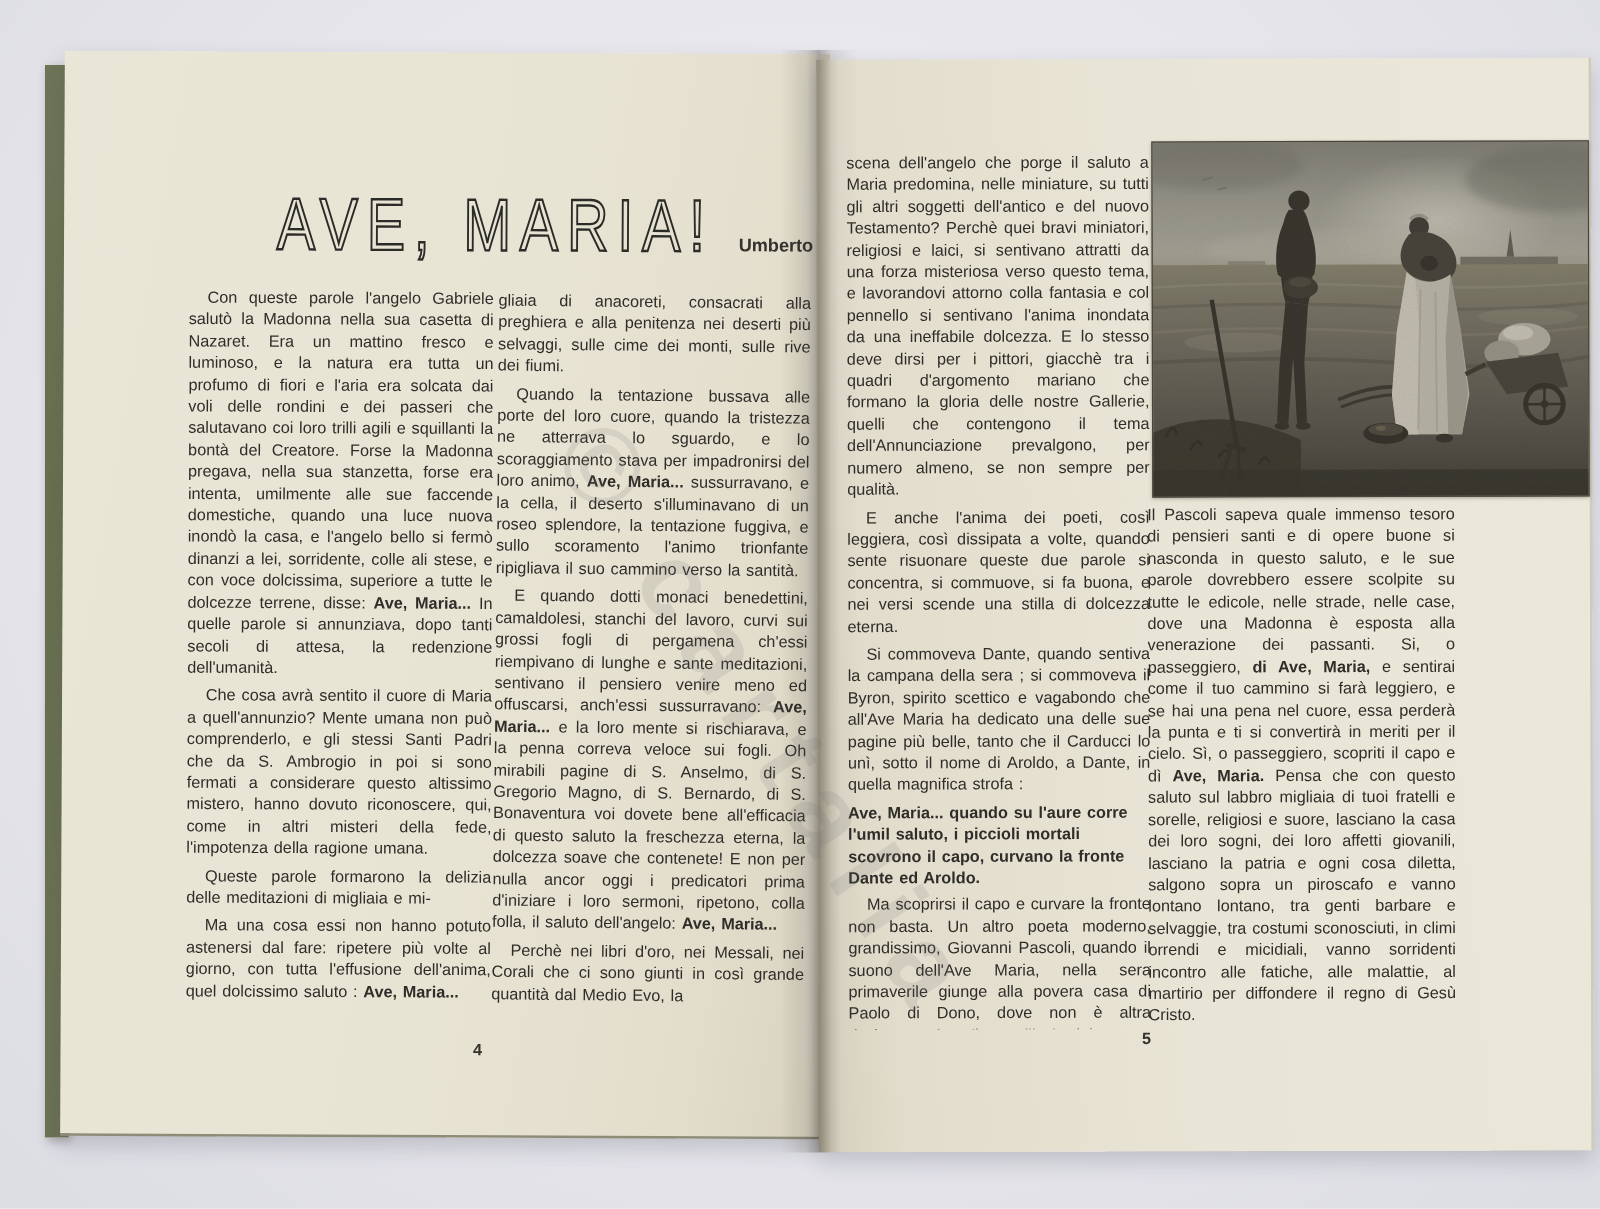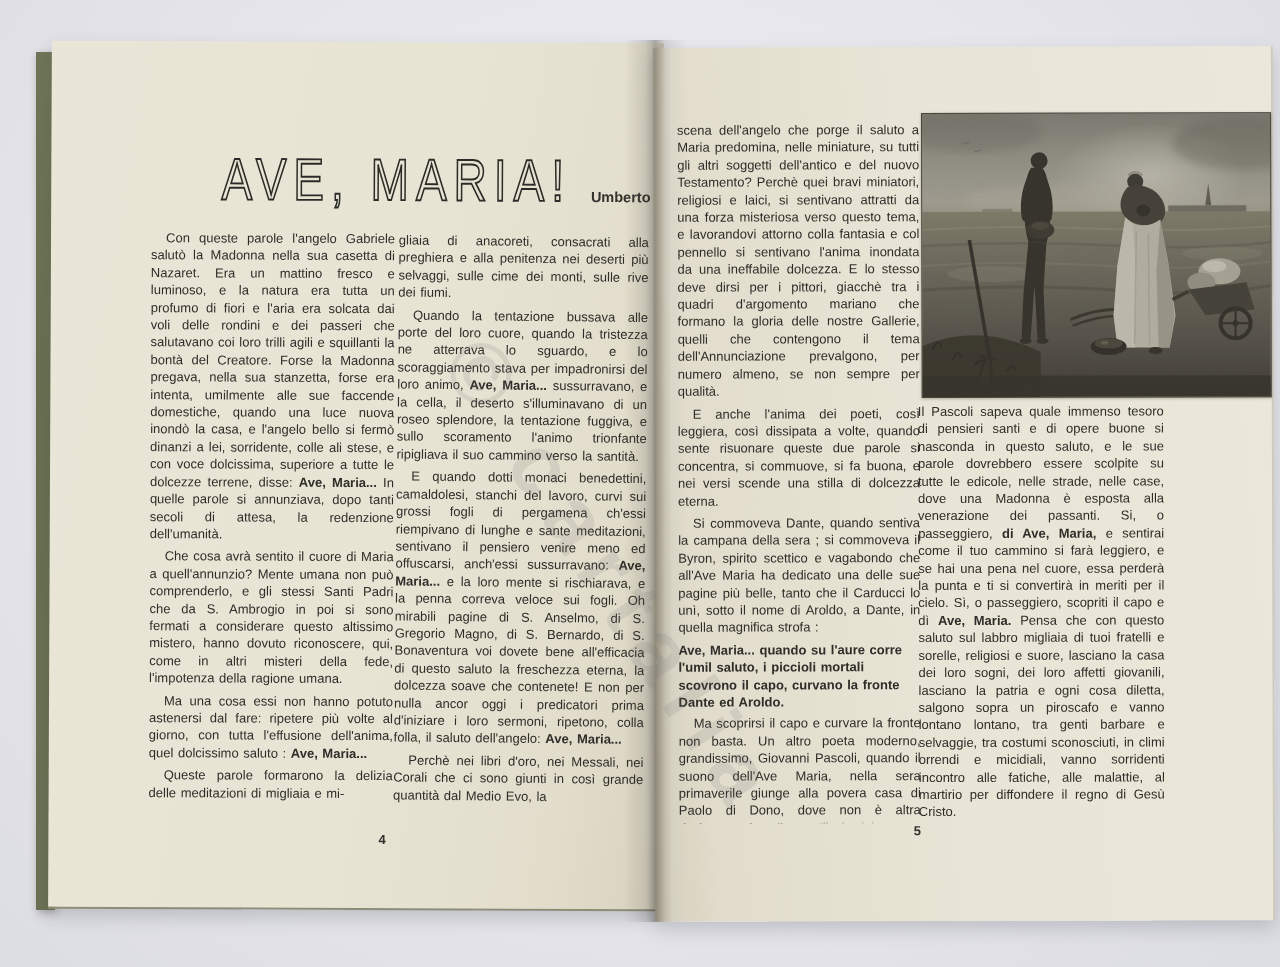--- a/index.html
+++ b/index.html
@@ -93,22 +93,22 @@
 <div class="cover-strip"></div>
 
 <div class="page left">
   <div class="page-curl-left"></div>
   <h1 class="title">AVE, MARIA!</h1>
   <div class="author">Umberto Monti</div>
 
   <div class="col col-l1">
     <p class="ind">Con queste parole l'angelo Gabriele salutò la Madonna nella sua casetta di Nazaret. Era un mattino fresco e luminoso, e la natura era tutta un profumo di fiori e l'aria era solcata dai voli delle rondini e dei passeri che salutavano coi loro trilli agili e squillanti la bontà del Creatore. Forse la Madonna pregava, nella sua stanzetta, forse era intenta, umilmente alle sue faccende domestiche, quando una luce nuova inondò la casa, e l'angelo bello si fermò dinanzi a lei, sorridente, colle ali stese, e con voce dolcissima, superiore a tutte le dolcezze terrene, disse: <b>Ave, Maria...</b> In quelle parole si annunziava, dopo tanti secoli di attesa, la redenzione dell'umanità.</p>
     <p class="ind">Che cosa avrà sentito il cuore di Maria a quell'annunzio? Mente umana non può comprenderlo, e gli stessi Santi Padri che da S. Ambrogio in poi si sono fermati a considerare questo altissimo mistero, hanno dovuto riconoscere, qui, come in altri misteri della fede, l'impotenza della ragione umana.</p>
+    <p class="ind">Queste parole formarono la delizia delle meditazioni di migliaia e mi-</p>
     <p class="ind">Ma una cosa essi non hanno potuto astenersi dal fare: ripetere più volte al giorno, con tutta l'effusione dell'anima, quel dolcissimo saluto : <b>Ave, Maria...</b></p>
-    <p class="ind">Queste parole formarono la delizia delle meditazioni di migliaia e mi-</p>
   </div>
 
   <div class="col col-l2">
     <p>gliaia di anacoreti, consacrati alla preghiera e alla penitenza nei deserti più selvaggi, sulle cime dei monti, sulle rive dei fiumi.</p>
     <p class="ind">Quando la tentazione bussava alle porte del loro cuore, quando la tristezza ne atterrava lo sguardo, e lo scoraggiamento stava per impadronirsi del loro animo, <b>Ave, Maria...</b> sussurravano, e la cella, il deserto s'illuminavano di un roseo splendore, la tentazione fuggiva, e sullo scoramento l'animo trionfante ripigliava il suo cammino verso la santità.</p>
     <p class="ind">E quando dotti monaci benedettini, camaldolesi, stanchi del lavoro, curvi sui grossi fogli di pergamena ch'essi riempivano di lunghe e sante meditazioni, sentivano il pensiero venire meno ed offuscarsi, anch'essi sussurravano: <b>Ave, Maria...</b> e la loro mente si rischiarava, e la penna correva veloce sui fogli. Oh mirabili pagine di S. Anselmo, di S. Gregorio Magno, di S. Bernardo, di S. Bonaventura voi dovete bene all'efficacia di questo saluto la freschezza eterna, la dolcezza soave che contenete! E non per nulla ancor oggi i predicatori prima d'iniziare i loro sermoni, ripetono, colla folla, il saluto dell'angelo: <b>Ave, Maria...</b></p>
     <p class="ind">Perchè nei libri d'oro, nei Messali, nei Corali che ci sono giunti in così grande quantità dal Medio Evo, la</p>
   </div>
 
   <div class="pagenum n4">4</div>

